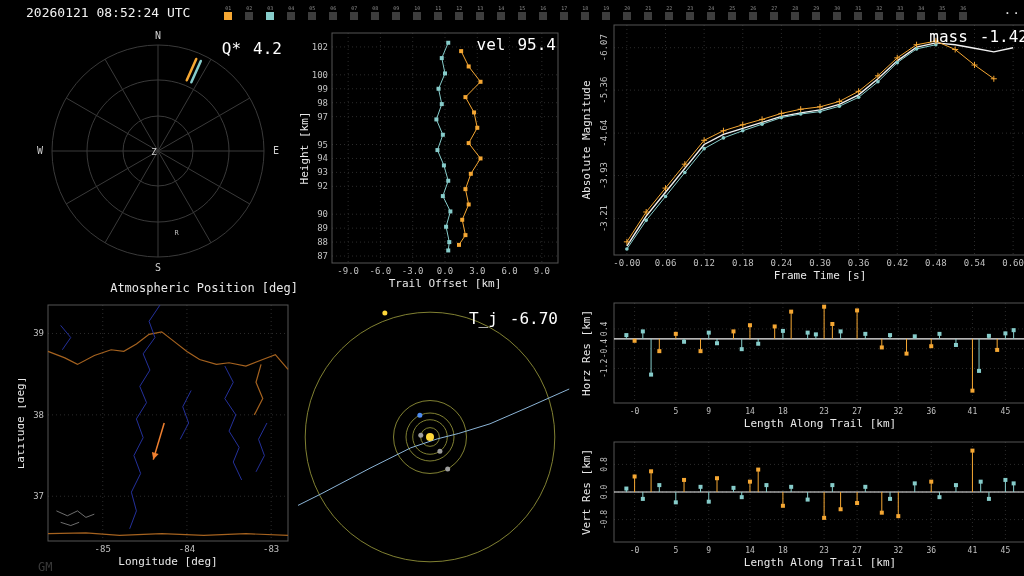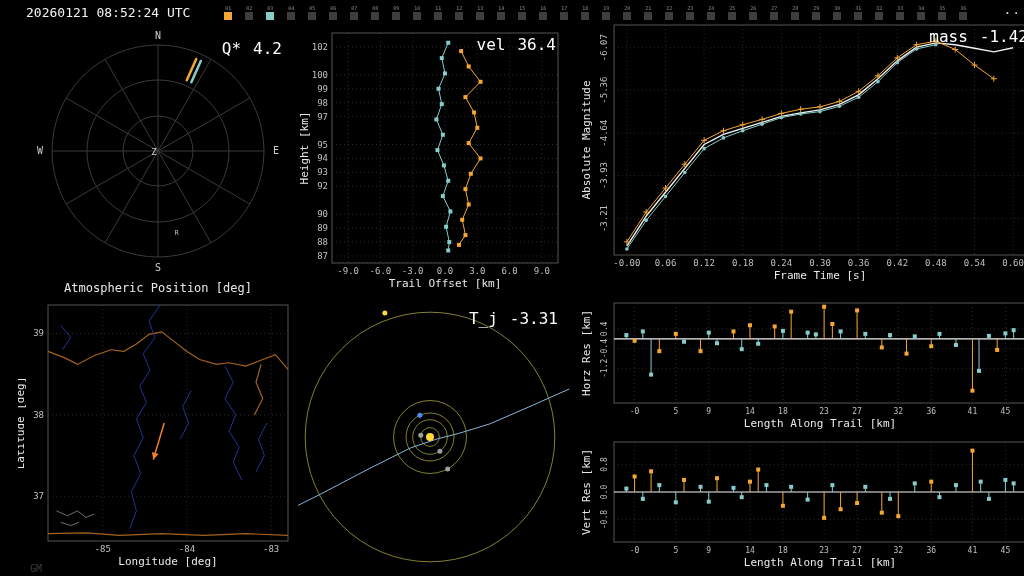--- a/index.html
+++ b/index.html
@@ -9,35 +9,35 @@
   .clock{font-size:13px;margin-left:8px;white-space:pre;color:#f2f2f2;}
   .stations{display:flex;margin-left:34px;gap:13px;align-items:flex-end;}
   .st{display:flex;flex-direction:column;align-items:center;width:8px;cursor:default;}
   .stn{font-size:5px;color:#8a8a8a;line-height:6px;margin-bottom:1px;}
   .stb{width:8px;height:8px;background:#3d3d3d;}
   .overflow{position:absolute;right:12px;top:2px;font-size:13px;color:#ddd;letter-spacing:1px;}
   .panel{position:absolute;}
   .panel svg{position:absolute;left:0;top:0;}
   .ptitle{position:absolute;font-size:16px;color:#fff;z-index:2;white-space:pre;}
   .ptitle .lab{margin-right:12px;}
-  .caption{position:absolute;left:0;right:0;text-align:center;font-size:12px;color:#e8e8e8;z-index:2;}
+  .caption{position:absolute;left:0;right:0;text-align:right;font-size:12px;color:#e8e8e8;z-index:2;}
   #p-polar{left:0;top:25px;width:280px;height:272px;}
   #p-trail{left:280px;top:25px;width:280px;height:272px;}
   #p-mag{left:560px;top:17px;width:464px;height:272px;}
   #p-map{left:0;top:297px;width:280px;height:279px;}
   #p-orbit{left:280px;top:297px;width:280px;height:279px;}
   #p-horz{left:560px;top:297px;width:464px;height:139px;}
   #p-vert{left:560px;top:436px;width:464px;height:140px;}
   #p-polar .ptitle{top:14px;right:16px;}
   #p-trail .ptitle{top:10px;right:22px;}
   #p-mag .ptitle{top:10px;right:14px;}
   #p-orbit .ptitle{top:12px;right:20px;}
   #p-polar .caption{bottom:2px;}
   #p-orbit .caption{bottom:4px;}
-  .watermark{position:absolute;left:12px;bottom:2px;font-size:10px;color:#3a3a3a;text-align:center;}
+  .watermark{position:absolute;left:20px;bottom:2px;font-size:12px;color:#3a3a3a;text-align:center;}
 </style>
 </head>
 <body>
 
 <div class="screen">
 
   <header>
     <span class="clock">20260121 08:52:24 UTC</span>
     <div class="stations" id="stations">
         <div class="st">
@@ -212,21 +212,21 @@
         <text x="22" y="129" fill="#cfcfcf" font-size="10" font-family="DejaVu Sans Mono, monospace" text-anchor="middle">W</text>
         <text x="136" y="130" fill="#cfcfcf" font-size="9" font-family="DejaVu Sans Mono, monospace" text-anchor="middle">Z</text>
         <line x1="168.75827695543856" y1="55.26136906502721" x2="178.24337547196623" y2="33.95748899280176" stroke="#f5a733" stroke-width="2.5" stroke-linecap="round"></line>
         <line x1="173.32600424365157" y1="57.29505228040621" x2="182.81110276017924" y2="35.99117220818076" stroke="#86ccca" stroke-width="2.5" stroke-linecap="round"></line>
         <text x="158.59895317315073" y="209.56091695644324" fill="#bbbbbb" font-size="7" font-family="DejaVu Sans Mono, monospace" text-anchor="middle">R</text>
       </svg>
     <div class="caption">Atmospheric Position [deg]</div>
   </section>
 
   <section class="panel" id="p-trail">
-    <div class="ptitle"><span class="lab">vel</span><span>36.4</span></div>
+    <div class="ptitle"><span class="lab">vel</span><span>95.4</span></div>
     <svg id="svg-trail" width="280" height="272">
         <line x1="50.14285714285714" y1="8" x2="50.14285714285714" y2="238" stroke="#2b2b2b" stroke-dasharray="1,3"></line>
         <text x="50.14285714285714" y="249" fill="#c0c0c0" font-size="9" font-family="DejaVu Sans Mono, monospace" text-anchor="middle">-9.0</text>
         <line x1="82.42857142857142" y1="8" x2="82.42857142857142" y2="238" stroke="#2b2b2b" stroke-dasharray="1,3"></line>
         <text x="82.42857142857142" y="249" fill="#c0c0c0" font-size="9" font-family="DejaVu Sans Mono, monospace" text-anchor="middle">-6.0</text>
         <line x1="114.71428571428572" y1="8" x2="114.71428571428572" y2="238" stroke="#2b2b2b" stroke-dasharray="1,3"></line>
         <text x="114.71428571428572" y="249" fill="#c0c0c0" font-size="9" font-family="DejaVu Sans Mono, monospace" text-anchor="middle">-3.0</text>
         <line x1="147" y1="8" x2="147" y2="238" stroke="#2b2b2b" stroke-dasharray="1,3"></line>
         <text x="147" y="249" fill="#c0c0c0" font-size="9" font-family="DejaVu Sans Mono, monospace" text-anchor="middle">0.0</text>
         <line x1="179.2857142857143" y1="8" x2="179.2857142857143" y2="238" stroke="#2b2b2b" stroke-dasharray="1,3"></line>
@@ -425,21 +425,21 @@
         <polyline points="173.1578947368419,93.44827586206937 164.73684210526346,109.72413793103453 170.63157894736813,126.00000000000028 162.2105263157897,142.27586206896547" fill="none" stroke="#24309a" stroke-width="1"></polyline>
         <polyline points="248.9473684210527,126.00000000000028 240.52631578947307,142.27586206896547 246.42105263157893,158.55172413793122 237.9999999999993,174.827586206897" fill="none" stroke="#24309a" stroke-width="1"></polyline>
         <polyline points="38.42105263157964,213.889655172414 49.36842105263186,218.77241379310382 59.47368421052695,213.889655172414 67.89473684210539,220.40000000000006 76.31578947368503,217.14482758620701" fill="none" stroke="#8a8a8a" stroke-width="0.8"></polyline>
         <polyline points="42.631578947368865,225.28275862068992 52.736842105263946,228.53793103448294 61.157894736842394,225.28275862068992" fill="none" stroke="#8a8a8a" stroke-width="0.8"></polyline>
         <line x1="146.21052631578993" y1="126.00000000000028" x2="135.26315789473654" y2="162.62068965517238" stroke="#f08030" stroke-width="1.5"></line>
         <polygon points="135.26315789473654,162.62068965517238 140.6214357904476,156.91640547638764 133.91469728913535,154.91149683133267" fill="#f08030"></polygon>
       </svg>
   </section>
 
   <section class="panel" id="p-orbit">
-    <div class="ptitle"><span class="lab">T_j</span><span>-3.31</span></div>
+    <div class="ptitle"><span class="lab">T_j</span><span>-6.70</span></div>
     <svg id="svg-orbit" width="280" height="279">
         <circle cx="132" cy="140" r="9.36" fill="none" stroke="#8f8f38" stroke-width="0.9"></circle>
         <circle cx="132" cy="140" r="17.28" fill="none" stroke="#8f8f38" stroke-width="0.9"></circle>
         <circle cx="132" cy="140" r="24" fill="none" stroke="#8f8f38" stroke-width="0.9"></circle>
         <circle cx="132" cy="140" r="36.480000000000004" fill="none" stroke="#8f8f38" stroke-width="0.9"></circle>
         <circle cx="132" cy="140" r="124.80000000000001" fill="none" stroke="#8f8f38" stroke-width="0.9"></circle>
         <polyline points="271.2,92 228,111.2 192,126.8 160.8,136.4 139.2,141.92 112.8,150.8 72,171.2 24,196.4 -12,214.4" fill="none" stroke="#8bb4d6" stroke-width="1"></polyline>
         <circle cx="132" cy="140" r="4" fill="#ffd83a"></circle>
         <circle cx="121.85716171822321" cy="118.24861311112039" r="2.5" fill="#4f8df0"></circle>
         <circle cx="141.91140082014607" cy="154.15494732531377" r="2.5" fill="#9e9e9e"></circle>

